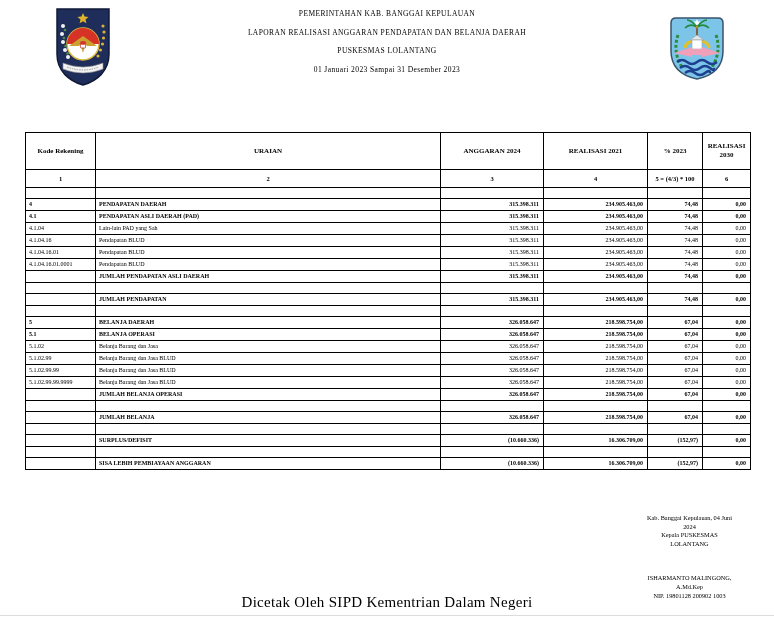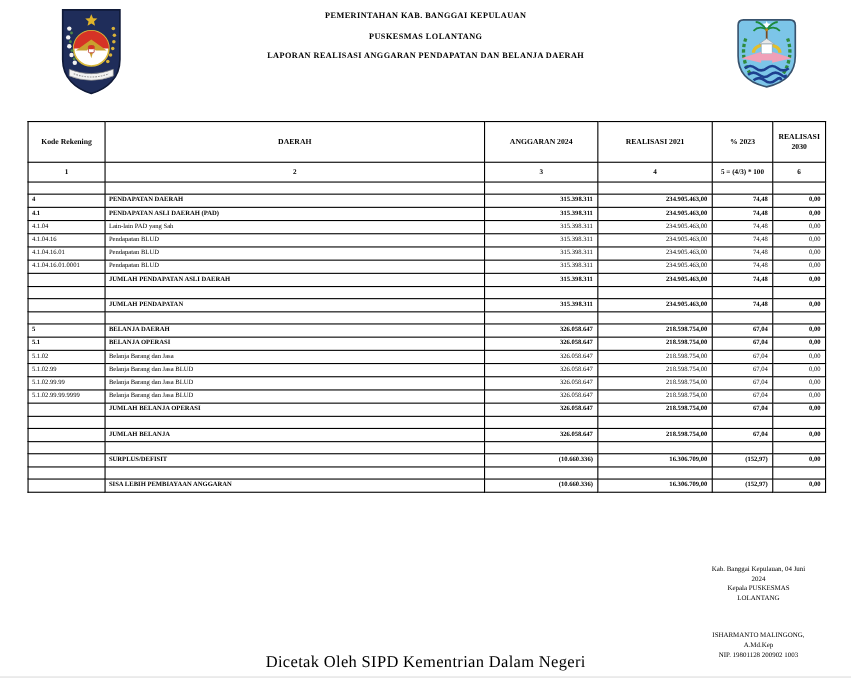--- a/index.html
+++ b/index.html
@@ -5,30 +5,30 @@
   * { margin:0; padding:0; box-sizing:border-box; }
   html,body { background:#f4f4f4; }
   .page {
     position:relative; width:774px; height:621px; margin:0 auto;
     background:#ffffff; overflow:hidden; color:#000;
     font-family:"Liberation Serif","DejaVu Serif",serif;
   }
   
   .header-block {
     position:absolute; top:9px; left:137px; width:500px;
-    text-align:center; font-weight:bold; font-size:7.5px; letter-spacing:0.4px;
+    text-align:center; font-weight:normal; font-size:7.5px; letter-spacing:0.4px;
   }
   .header-block div { margin-bottom:9.5px; white-space:nowrap; }
   .logo { position:absolute; }
   .logo-left  { left:54px; top:6px; }
   .logo-right { left:666px; top:13px; }
 
   
   .report-table {
-    position:absolute; left:25px; top:110px; width:725px;
+    position:absolute; left:25px; top:132px; width:725px;
     border-collapse:collapse; table-layout:fixed;
   }
   .report-table th, .report-table td {
     border:1px solid #000; padding:0 3px; overflow:hidden;
     white-space:nowrap; vertical-align:middle;
   }
   .report-table col.c0 { width:70px; }
   .report-table col.c1 { width:345px; }
   .report-table col.c2 { width:103px; }
   .report-table col.c3 { width:104px; }
@@ -126,37 +126,38 @@
       <g fill="none" stroke="#1d3f8f" stroke-width="2.4">
         <path d="M11,49 Q16,45 21,49 T31,49 T41,49 T51,49"></path>
         <path d="M14,55 Q19,51 24,55 T34,55 T44,55 T48,55"></path>
         <path d="M19,60 Q24,56 29,60 T39,60 T44,60"></path>
       </g>
     </svg>
   </div>
 
   <div class="header-block">
     <div>PEMERINTAHAN KAB. BANGGAI KEPULAUAN</div>
+    <div>LAPORAN REALISASI ANGGARAN PENDAPATAN DAN BELANJA DAERAH</div>
     <div>PUSKESMAS LOLANTANG</div>
-    <div>LAPORAN REALISASI ANGGARAN PENDAPATAN DAN BELANJA DAERAH</div>
+    <div>01 Januari 2023 Sampai 31 Desember 2023</div>
   </div>
 
   <table class="report-table">
     <colgroup>
       <col class="c0">
         <col class="c1">
         <col class="c2">
         <col class="c3">
         <col class="c4">
         <col class="c5">
     </colgroup>
     <thead>
       <tr>
         <th>Kode Rekening</th>
-        <th>DAERAH</th>
+        <th>URAIAN</th>
         <th>ANGGARAN 2024</th>
         <th>REALISASI 2021</th>
         <th>% 2023</th>
         <th>REALISASI 2030</th>
       </tr>
       <tr class="colnum-row">
         <td>1</td>
         <td>2</td>
         <td>3</td>
         <td>4</td>

